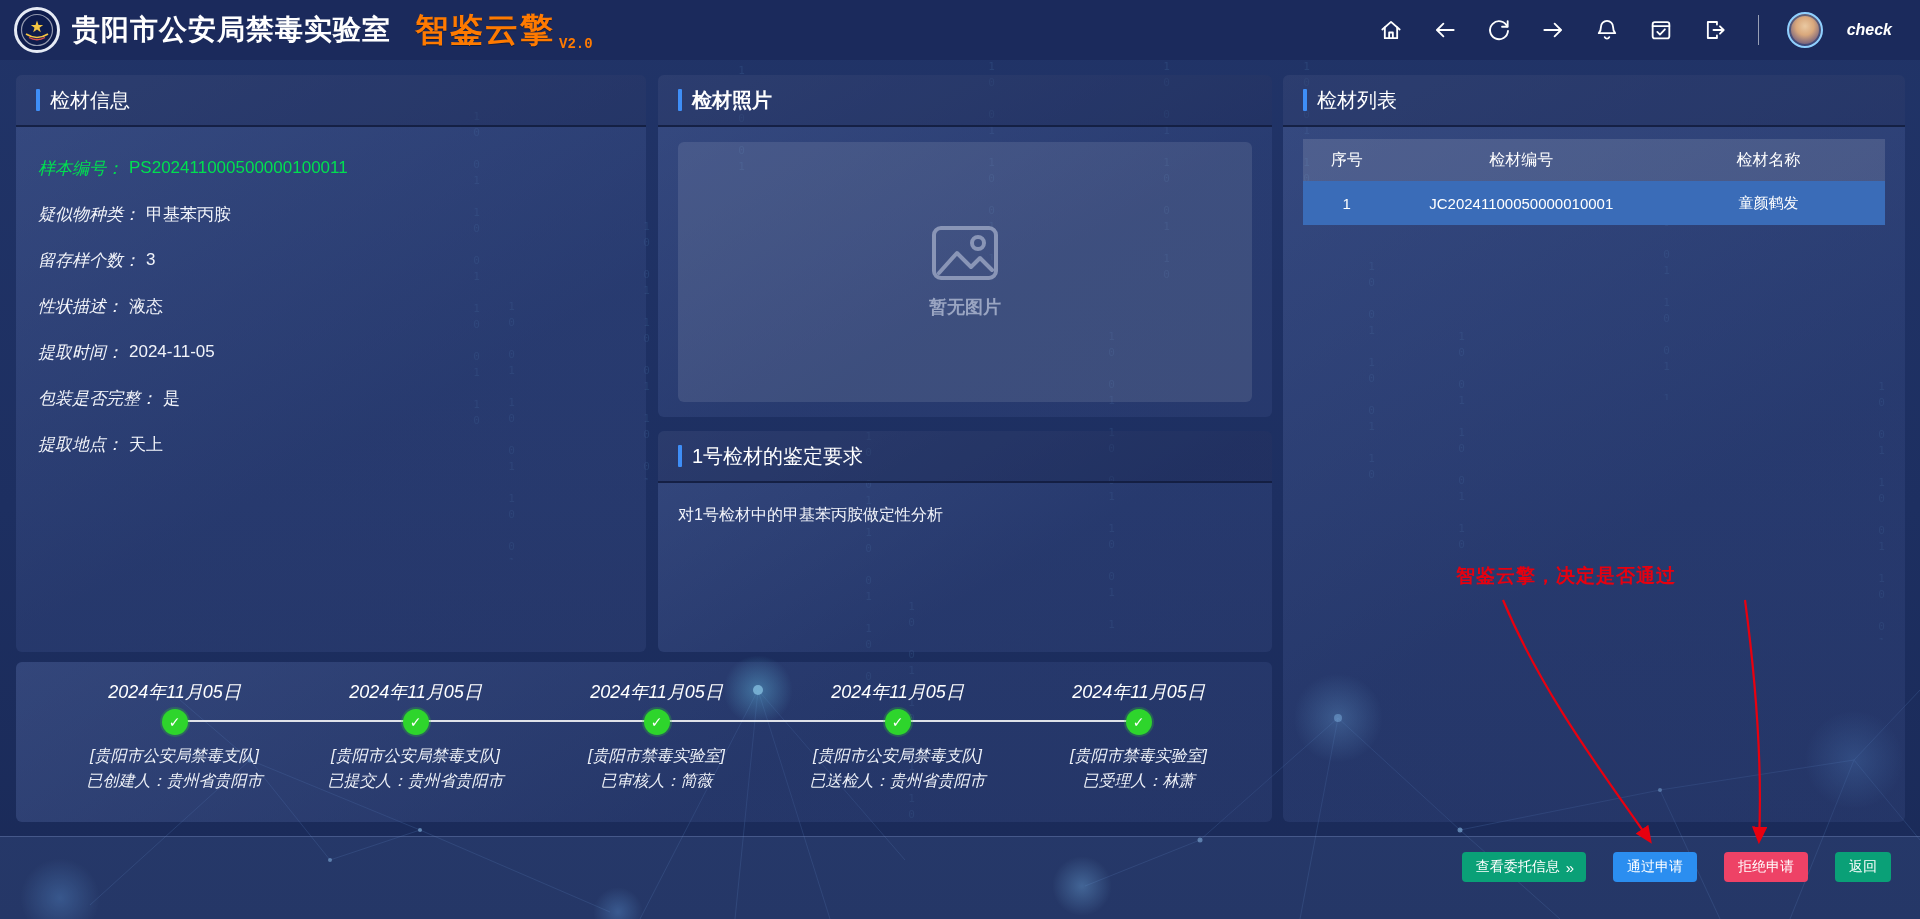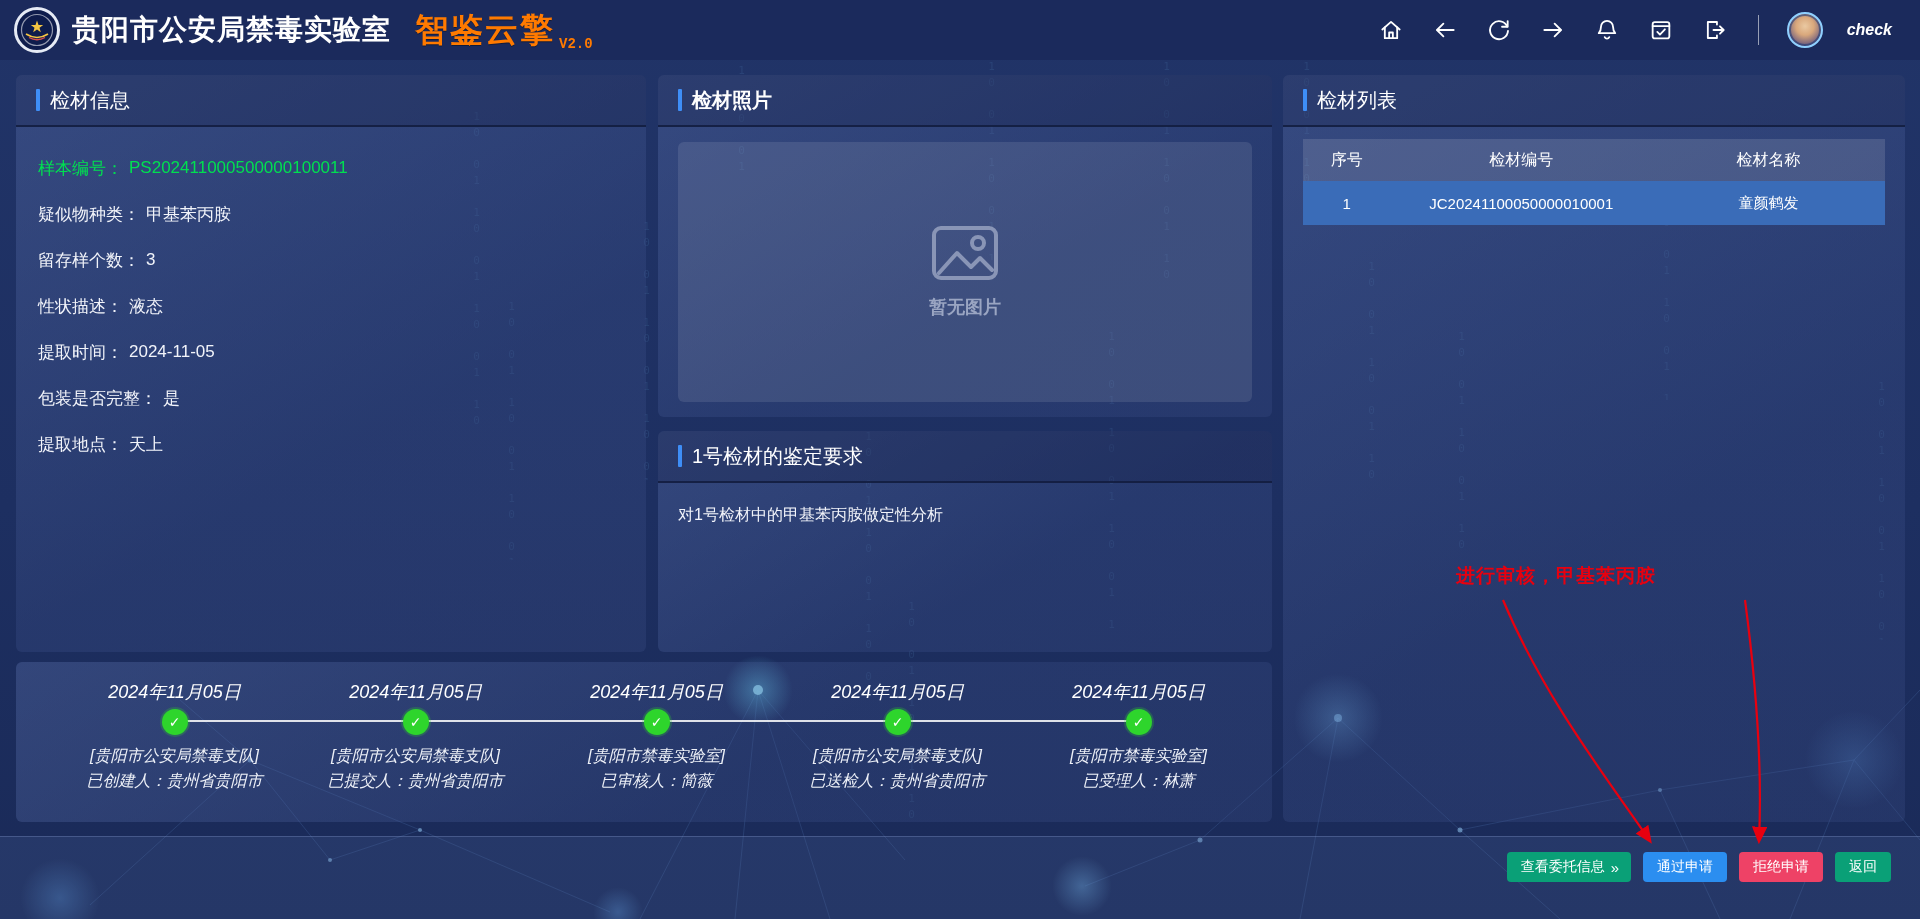--- a/index.html
+++ b/index.html
@@ -41,21 +41,21 @@
   .accent-bar { width:4px; height:22px; background:#3e8ef7; margin-right:10px; border-radius:1px; }
   #panel-info     { left:16px;   top:75px;  width:630px; height:577px; }
   #panel-photo    { left:658px;  top:75px;  width:614px; height:342px;font-weight:bold; }
   #panel-req      { left:658px;  top:431px; width:614px; height:221px; }
   #panel-list     { left:1283px; top:75px;  width:622px; height:747px; }
   #panel-timeline { left:16px;   top:662px; width:1256px; height:160px; }
   
   .info-body { padding:18px 22px; }
   .info-row { height:46px; display:flex; align-items:center; font-size:17px; color:#f2f4fa; }
   .info-row.green { color:#00e050; }
-  .info-row .lbl { margin-right:6px; }
+  .info-row .lbl { margin-right:6px;font-style:italic; }
   
   .photo-body { padding:15px 20px; height:290px; }
   .photo-placeholder { width:100%; height:100%; border-radius:6px; background:rgba(255,255,255,0.10);
     display:flex; flex-direction:column; align-items:center; justify-content:center; }
   .photo-placeholder svg { width:68px; height:56px; stroke:#97a2c0; fill:none; stroke-width:4;
     stroke-linecap:round; stroke-linejoin:round; opacity:.85; }
   .empty-text { margin-top:14px; font-size:18px; color:#9aa5c2; }
   
   .req-body { padding:22px 20px; font-size:16px; color:#f2f4fa; }
   
@@ -71,21 +71,21 @@
     background:rgba(255,255,255,0.85); z-index:0; }
   .tl-item { width:241px; text-align:center; position:relative; z-index:1; }
   .tl-date { font-size:18px; color:#fff; height:22px; }
   .tl-check { width:26px; height:26px; border-radius:50%; background:#2ed52c; margin:7px auto 9px;
     display:flex; align-items:center; justify-content:center; font-size:14px; font-weight:bold; color:#fff;
     box-shadow:0 0 0 2px rgba(46,213,44,0.25); }
   .tl-org, .tl-action { font-size:16px; color:#eef1f8; line-height:1.55; }
   
   .footer-bar { position:absolute; left:0; top:836px; width:1920px; height:83px;
     background:rgba(86,110,165,0.20); border-top:1px solid rgba(130,150,200,0.35); z-index:3; }
-  .footer-buttons { position:absolute; right:29px; top:15px; display:flex; gap:12px; }
+  .footer-buttons { position:absolute; right:29px; top:15px; display:flex; gap:27px; }
   .btn { height:30px; border:none; border-radius:4px; color:#fff; font-size:14px;
     padding:0 14px; cursor:pointer; display:flex; align-items:center; gap:6px;
     font-family:inherit; }
   .btn-teal { background:#0aa077; }
   .btn-blue { background:#2b8ef0; }
   .btn-red  { background:#ee4266; }
   .chev { font-size:15px; letter-spacing:-2px; }
   
   .annotation-text { position:absolute; left:1456px; top:563px; font-size:19px;
     color:#e8000f; z-index:4; font-weight:bold; letter-spacing:1px; }
@@ -335,21 +335,21 @@
     <button class="btn btn-teal">
       <span>查看委托信息</span>
       <span class="chev">»</span>
     </button>
     <button class="btn btn-blue">通过申请</button>
     <button class="btn btn-red">拒绝申请</button>
     <button class="btn btn-teal">返回</button>
   </div>
 </div>
 
-<div class="annotation-text">进行审核，甲基苯丙胺</div>
+<div class="annotation-text">智鉴云擎，决定是否通过</div>
 <svg class="arrows-svg" width="1920" height="919">
   <defs>
     <marker id="ah" markerWidth="9" markerHeight="8" refX="6.5" refY="3.5" orient="auto">
       <path d="M0,0 L8,3.5 L0,7 z" fill="#e8000f"></path>
     </marker>
   </defs>
   <g stroke="#e8000f" stroke-width="2.2" fill="none">
     <path d="M1503 600 C 1545 700, 1612 785, 1650 841" marker-end="url(#ah)"></path>
     <path d="M1745 600 C 1757 690, 1762 775, 1759 841" marker-end="url(#ah)"></path>
   </g>

